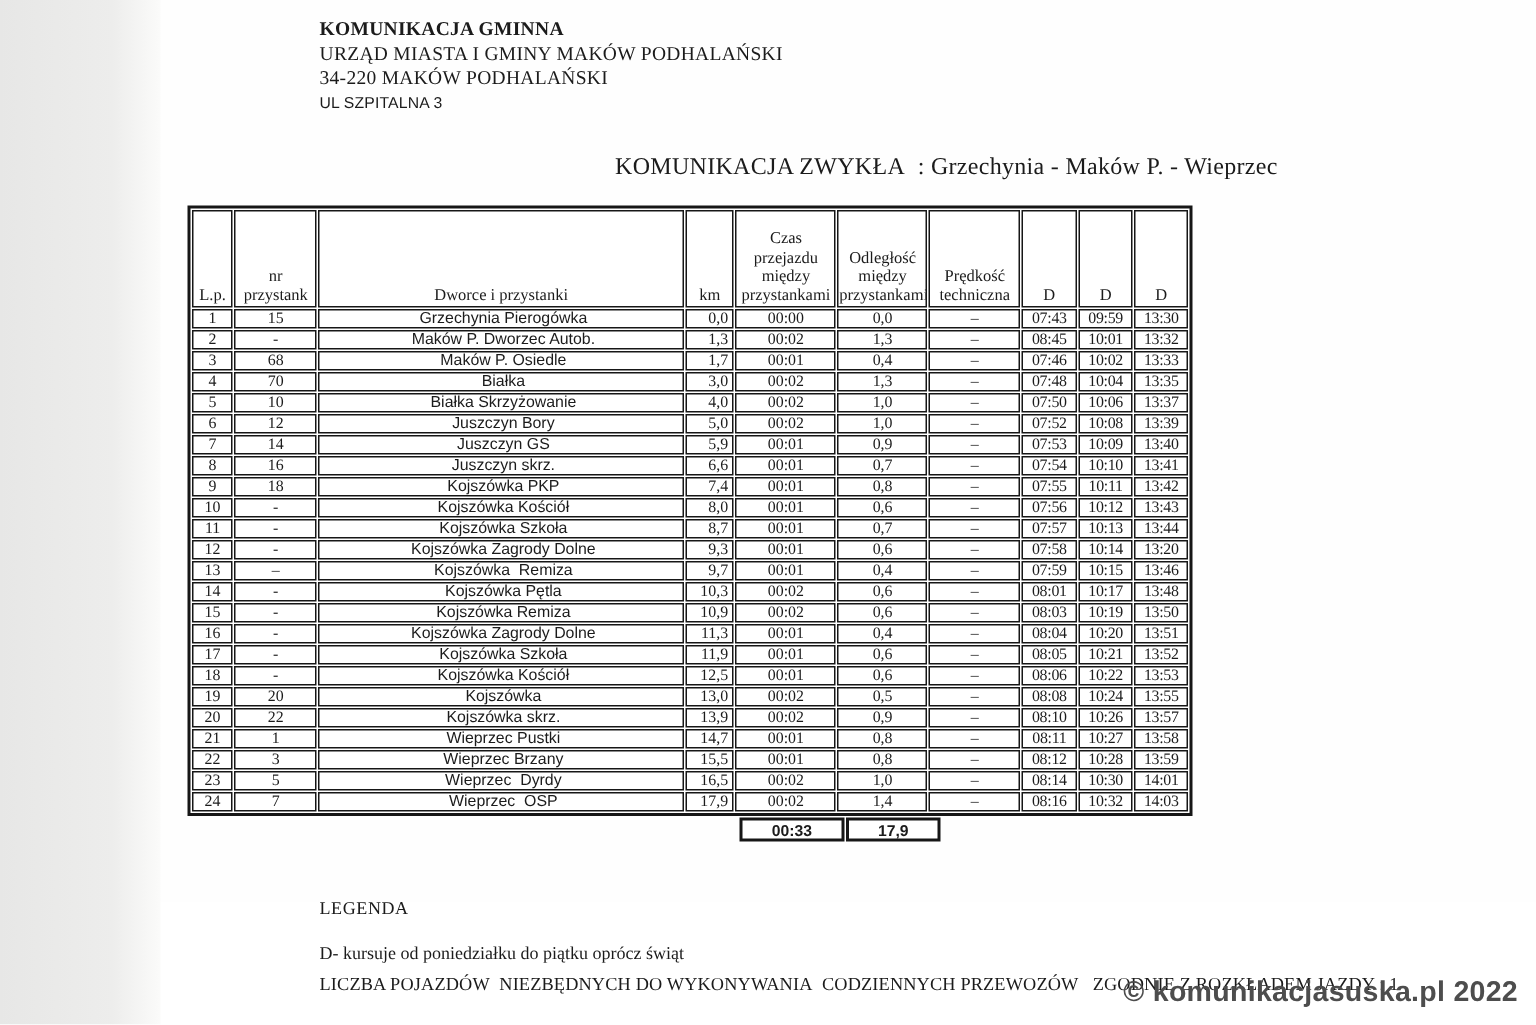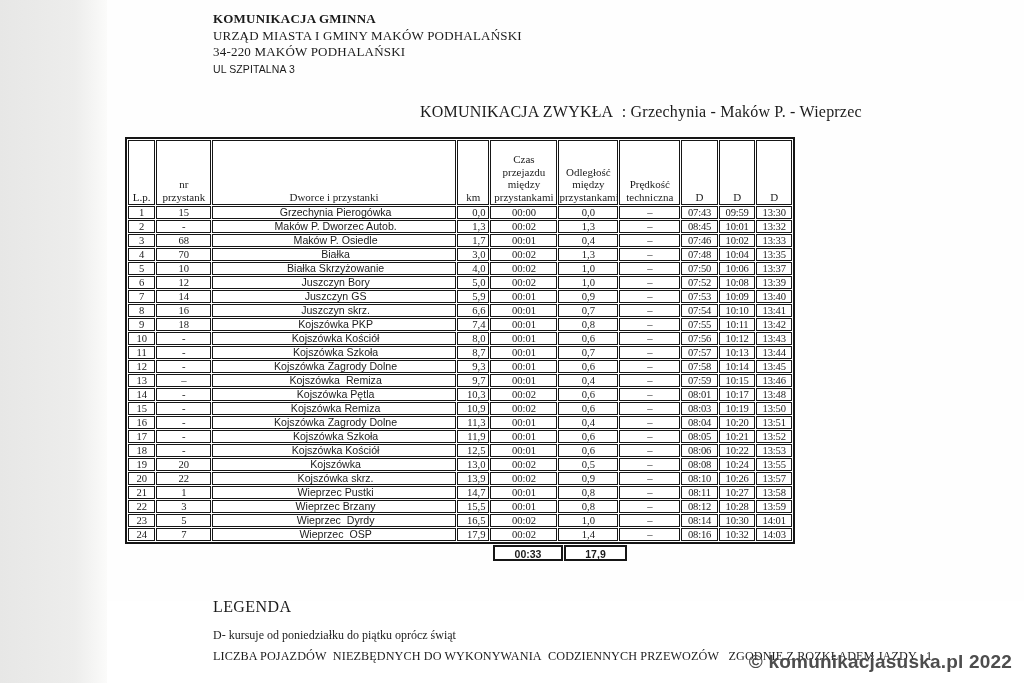--- a/index.html
+++ b/index.html
@@ -31,21 +31,21 @@
     font-family: "Liberation Sans", sans-serif;
     font-size: 10.5px; margin-top: 0; letter-spacing: 0.1px;
   }
   .doc-title {
     position: absolute; left: 559px; top: 73px;
     font-size: 14.5px; font-weight: bold; letter-spacing: 0.6px;
     border-bottom: 2px solid #1b1b1b;
     padding: 0 6px 2px 4px;
   }
   .subtitle {
-    position: absolute; left: 420px; top: 103px;
+    position: absolute; left: 410px; top: 103px;
     font-size: 16px; letter-spacing: 0.2px;
   }
   .table-block { position: absolute; left: 125px; top: 137px; }
   table.timetable {
     border-collapse: separate;
     border-spacing: 1px;
     table-layout: fixed;
     width: 670px;
     border: 2px solid #161616;
     background: #fff;
@@ -88,21 +88,21 @@
     box-sizing: border-box;
     border: 2px solid #161616;
     height: 16px; line-height: 12px;
     font-family: "Liberation Sans", sans-serif;
     font-weight: bold; font-size: 10.5px;
     text-align: center; padding-top: 1px;
     background: #fff;
   }
   .totals-czas { width: 70px; }
   .totals-odl  { width: 63px; }
-  .legend-title { position: absolute; left: 213px; top: 598px; font-size: 16px; letter-spacing: 0.4px; }
+  .legend-title { position: absolute; left: 213px; top: 598px; font-size: 12px; letter-spacing: 0.4px; }
   .legend-d     { position: absolute; left: 213px; top: 628px; font-size: 12px; }
   .note         { position: absolute; left: 213px; top: 649px; font-size: 12.2px; letter-spacing: 0.1px; }
   .watermark {
     position: absolute; right: 12px; top: 651px;
     font-family: "Liberation Sans", sans-serif;
     font-weight: bold; font-size: 19px;
     color: #4d4d4d; letter-spacing: 0.2px;
   }
 </style>
 </head>
@@ -286,21 +286,21 @@
           <tr>
             <td class="c-center">12</td>
             <td class="c-center">-</td>
             <td class="c-left">Kojszówka Zagrody Dolne</td>
             <td class="c-right">9,3</td>
             <td class="c-center">00:01</td>
             <td class="c-center">0,6</td>
             <td class="c-center">–</td>
             <td class="c-time">07:58</td>
             <td class="c-time">10:14</td>
-            <td class="c-time">13:45</td>
+            <td class="c-time">13:20</td>
           </tr>
           <tr>
             <td class="c-center">13</td>
             <td class="c-center">–</td>
             <td class="c-left">Kojszówka&nbsp; Remiza</td>
             <td class="c-right">9,7</td>
             <td class="c-center">00:01</td>
             <td class="c-center">0,4</td>
             <td class="c-center">–</td>
             <td class="c-time">07:59</td>

